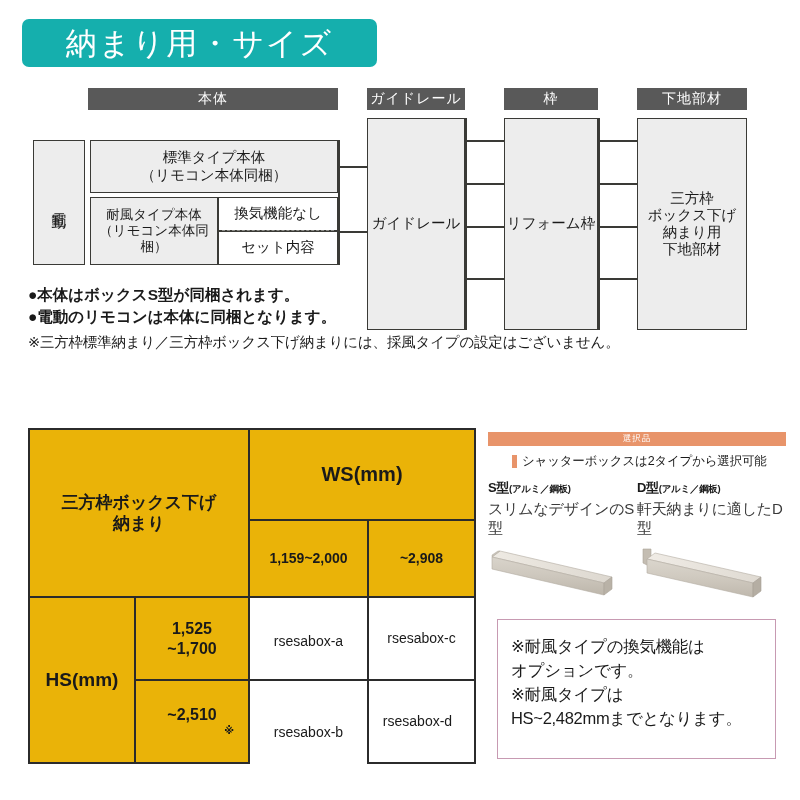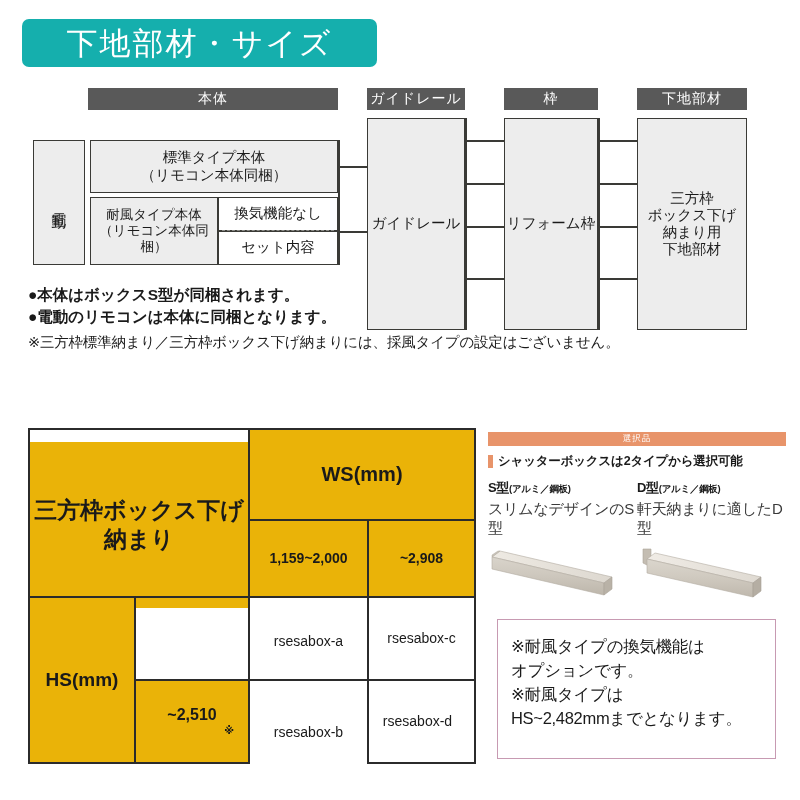--- a/index.html
+++ b/index.html
@@ -136,21 +136,21 @@
   .tcell.val {
     background: #ffffff;
     font-size: 14px;
   }
   .tline {
     position: absolute;
     background: #2b2b2b;
   }
   .tline.h { height: 2px; }
   .tline.v { width: 2px; }
-  .hdr-main { font-size: 23px; font-weight: bold; margin-top: 12px; }
+  .hdr-main { font-size: 17px; font-weight: bold; }
   .hdr-ws { font-size: 20px; font-weight: bold; }
   .hdr-hs { font-size: 19px; font-weight: bold; }
   .subnum { font-size: 14px; font-weight: bold; }
   .tiny-star { font-size: 10px; }
 
   
   #option-panel {
     position: absolute;
     left: 488px;
     top: 432px;
@@ -167,22 +167,23 @@
   #option-banner span {
     color: #ffffff;
     font-size: 8.5px;
     letter-spacing: 1px;
   }
   #option-subtitle {
     margin-top: 7px;
     display: flex;
     align-items: center;
     font-size: 12.5px;
-    font-weight: bold;
+    font-weight: normal;
     letter-spacing: -0.2px;
+    margin-left: 24px;
   }
   #option-subtitle .sq {
     width: 5px;
     height: 13px;
     background: #e8946a;
     margin-right: 5px;
     flex: none;
   }
   .type-row {
     display: flex;
@@ -229,21 +230,21 @@
     font-size: 16.5px;
     line-height: 1.45;
     color: #1a1a1a;
     letter-spacing: -0.3px;
   }
 </style>
 </head>
 <body>
 
 <div id="title-banner">
-  <span class="title-text">下地部材・サイズ</span>
+  <span class="title-text">納まり用・サイズ</span>
 </div>
 
 <div id="diagram">
 
   <div class="col-header" style="left:88px; top:0px; width:250px;">
     <span>本体</span>
   </div>
   <div class="col-header" style="left:367px; top:0px; width:98px;">
     <span>ガイドレール</span>
   </div>
@@ -329,20 +330,24 @@
     <span>1,159~2,000</span>
   </div>
   <div class="tcell subnum" style="left:339px; top:91px; width:105px; height:75px;">
     <span>~2,908</span>
   </div>
 
   <div class="tcell hdr-hs" style="left:0px; top:168px; width:104px; height:164px;">
     <span>HS(mm)</span>
   </div>
 
+  <div class="tcell subnum" style="left:106px; top:168px; width:112px; height:81px; white-space:pre-line; font-size:16px;">
+    <span>1,525
+~1,700</span>
+  </div>
   <div class="tcell val" style="left:220px; top:168px; width:117px; height:88px;">
     <span>rsesabox-a</span>
   </div>
   <div class="tcell val" style="left:339px; top:168px; width:105px; height:81px;">
     <span>rsesabox-c</span>
   </div>
 
   <div class="tcell subnum" style="left:106px; top:251px; width:112px; height:81px; flex-direction:column; font-size:16px;">
     <span>~2,510</span>
     <span class="tiny-star" style="align-self:flex-end; margin-right:14px;">※</span>

